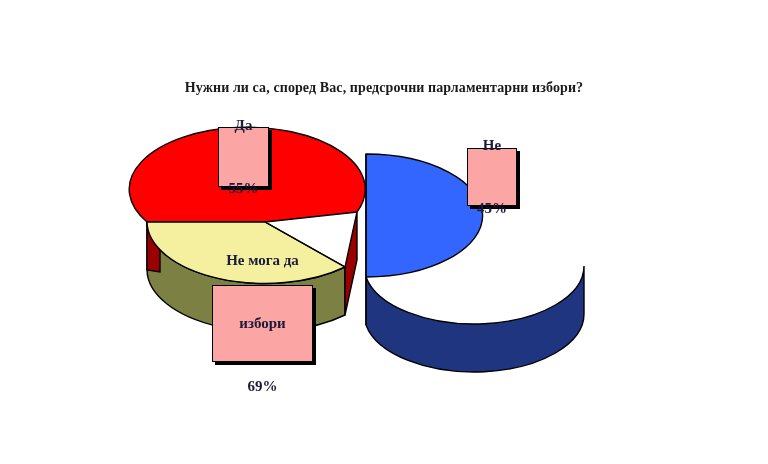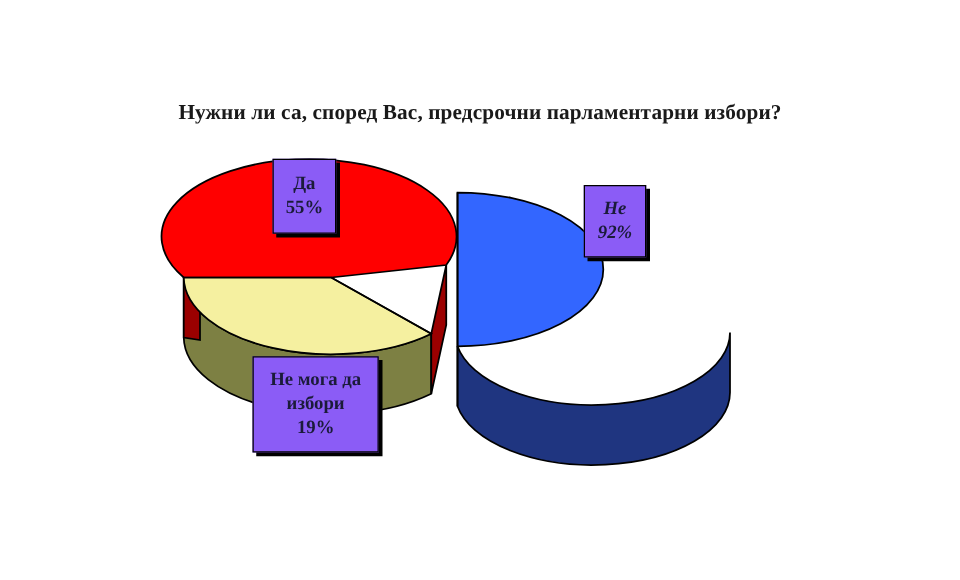--- a/index.html
+++ b/index.html
@@ -22,61 +22,62 @@
     height: 464px;
   }
   .chart-title {
     position: absolute;
     left: 0;
     top: 80px;
     width: 768px;
     text-align: center;
     font-family: "Liberation Serif", "DejaVu Serif", serif;
     font-weight: bold;
-    font-size: 17px;
+    font-size: 14px;
     color: #1a1a1a;
     letter-spacing: 0.1px;
     white-space: nowrap;
   }
   .pie-svg {
     position: absolute;
     left: 0;
     top: 0;
   }
   .data-label {
     position: absolute;
-    background: #8b5cf6;
+    background: #fca5a5;
     border: 1px solid #000000;
     box-shadow: 3px 3px 0 #000000;
     font-family: "Liberation Serif", "DejaVu Serif", serif;
     font-weight: bold;
     font-size: 15px;
     color: #1b1b3a;
     text-align: center;
     line-height: 1.28;
     display: flex;
     flex-direction: column;
     justify-content: center;
     align-items: center;
     box-sizing: border-box;
     padding: 3px 6px;
+    gap: 44px;
   }
   .data-label .lbl-name { white-space: nowrap; }
   .data-label .lbl-val  { white-space: nowrap; }
 
   #label-da {
     left: 218px; top: 127px;
     width: 51px; height: 60px;
   }
   #label-ne {
     left: 467px; top: 148px;
-    width: 50px; height: 58px; font-style: italic;
+    width: 50px; height: 58px;
   }
   #label-neznam {
-    left: 202px; top: 285px;
+    left: 212px; top: 285px;
     width: 101px; height: 77px;
   }
 </style>
 </head>
 <body>
 
 <div id="chart-root">
 
   <div class="chart-title">Нужни ли са, според Вас, предсрочни парламентарни избори?</div>
 
@@ -128,22 +129,22 @@
 
   </svg>
 
   <div class="data-label" id="label-da">
     <span class="lbl-name">Да</span>
     <span class="lbl-val">55%</span>
   </div>
 
   <div class="data-label" id="label-ne">
     <span class="lbl-name">Не</span>
-    <span class="lbl-val">92%</span>
+    <span class="lbl-val">45%</span>
   </div>
 
   <div class="data-label" id="label-neznam">
     <span class="lbl-name">Не мога да</span>
     <span class="lbl-name">избори</span>
-    <span class="lbl-val">19%</span>
+    <span class="lbl-val">69%</span>
   </div>
 
 </div>
 
 </body></html>

